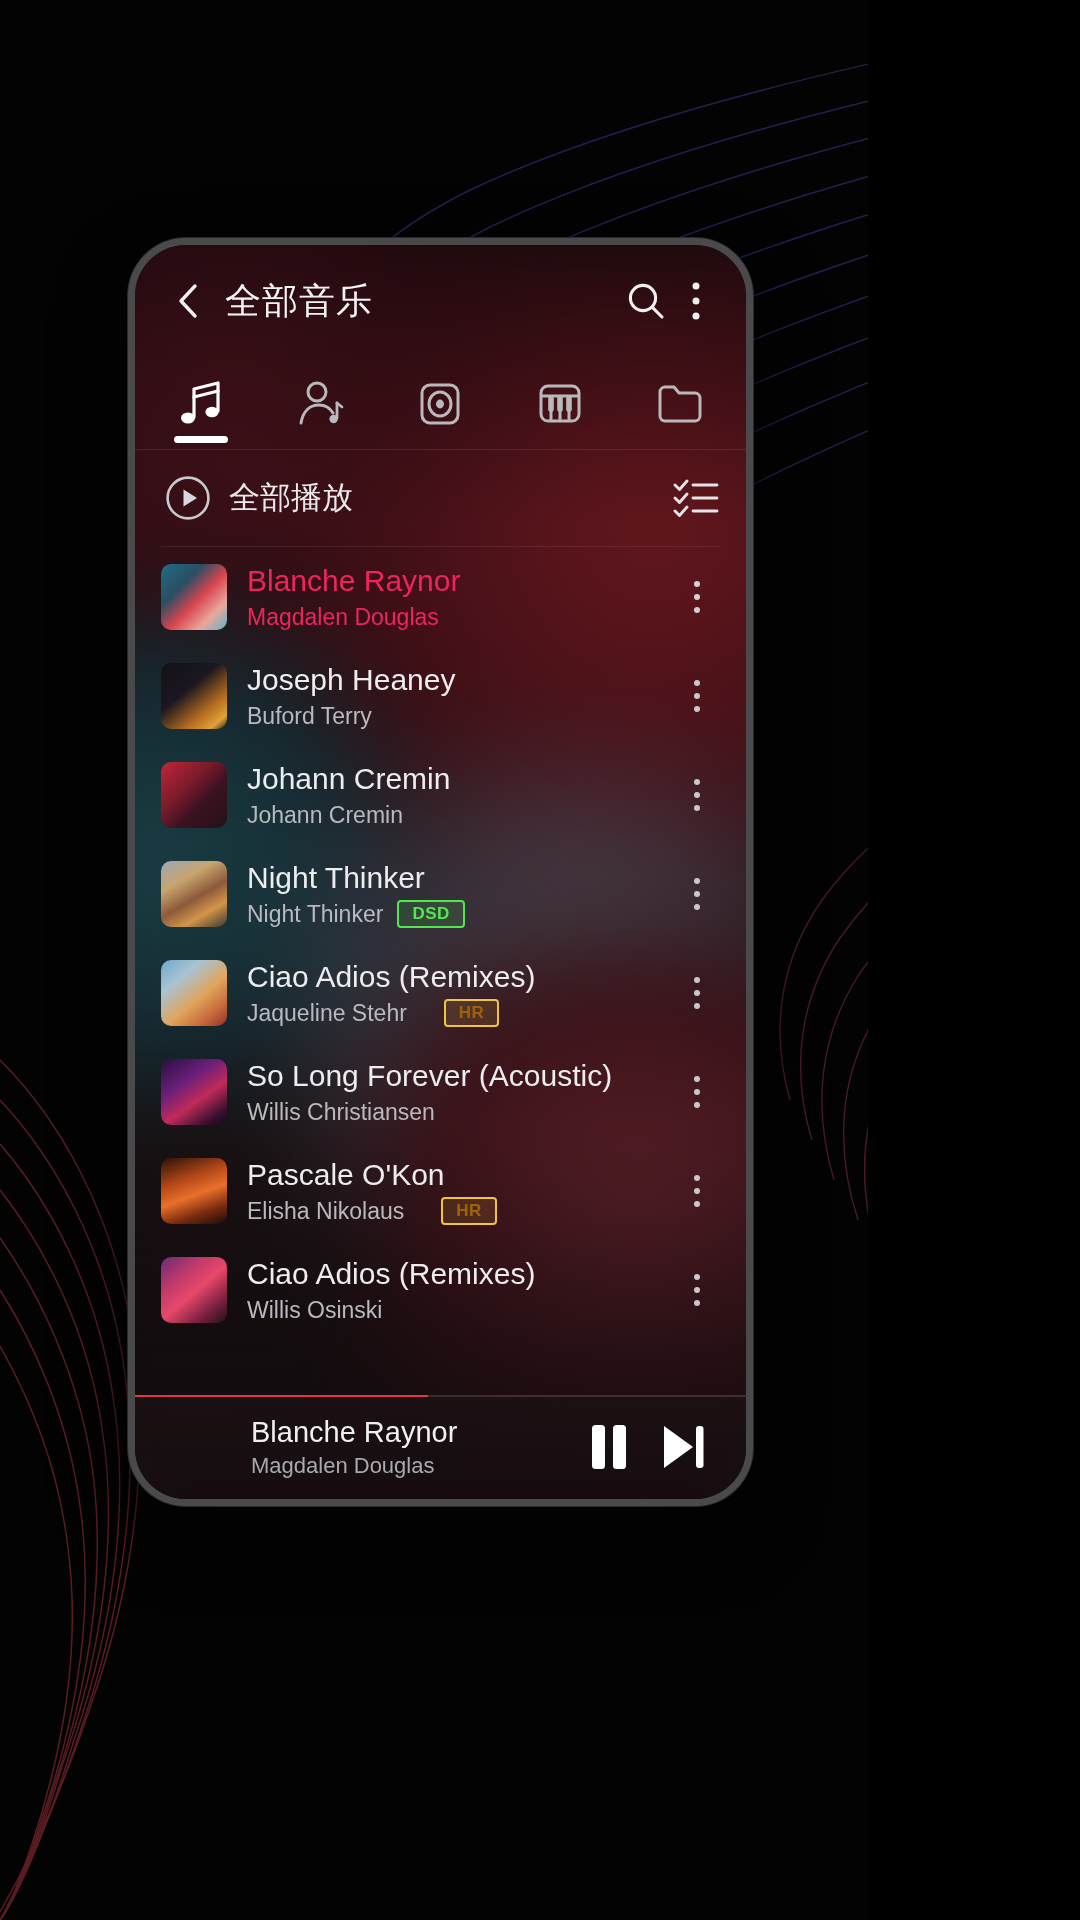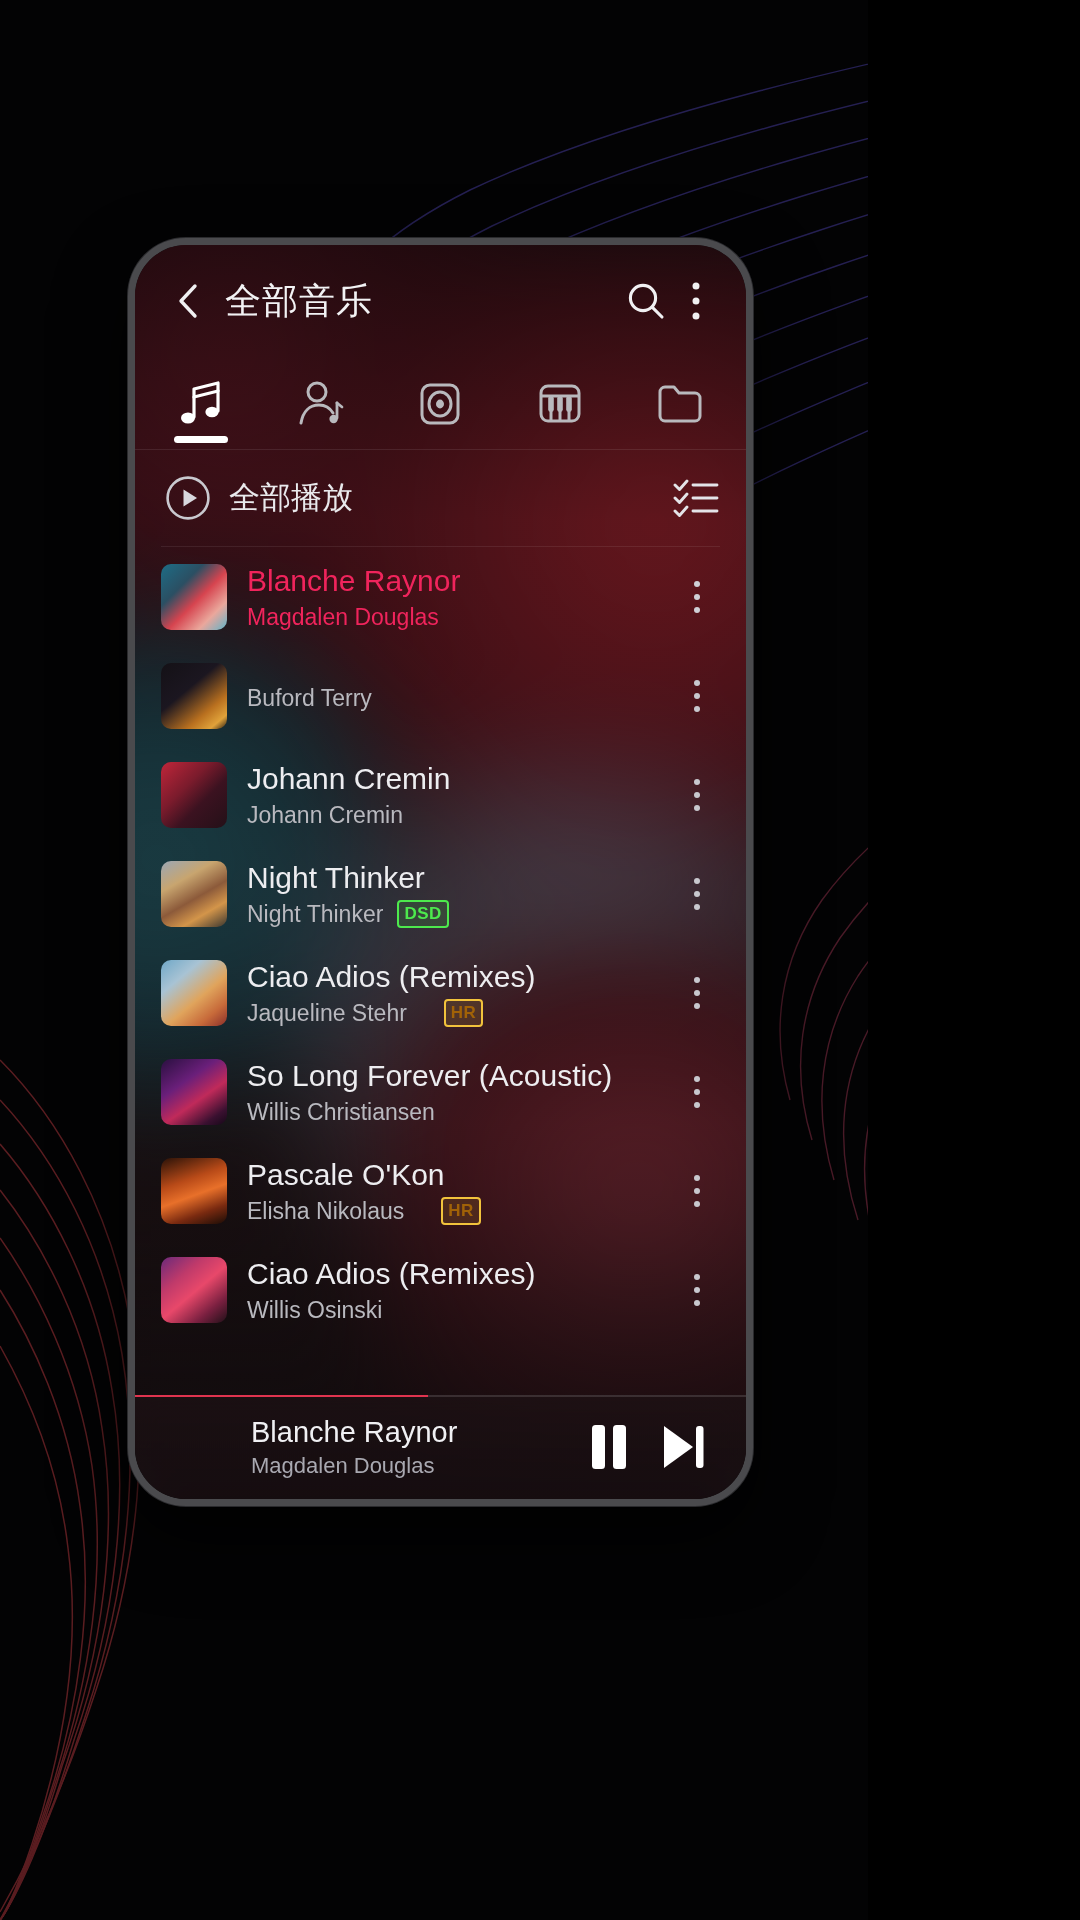--- a/index.html
+++ b/index.html
@@ -85,21 +85,21 @@
   .art { width: 66px; height: 66px; border-radius: 10px; flex: none; overflow:hidden; position:relative; }
   .art .g { position:absolute; inset:0; }
   .meta { flex:1; margin-left: 20px; min-width: 0; }
   .t1 { color: #ededf0; font-size: 30px; line-height: 36px; white-space:nowrap; overflow:hidden; text-overflow:ellipsis; }
   .t2line { display:flex; align-items:center; margin-top: 4px; }
   .t2 { color: #b9b9bf; font-size: 23px; line-height: 28px; white-space:nowrap; overflow:hidden; text-overflow:ellipsis; }
   .row.playing .t1, .row.playing .t2 { color: #f0245c; }
   .badge {
     margin-left: 14px; flex:none;
     font-size: 17px; font-weight: bold; line-height: 1;
-    padding: 3px 5px 4px; border-radius: 4px; letter-spacing: .5px;
+    padding: 3px 13px 4px; border-radius: 4px; letter-spacing: .5px;
   }
   .badge.DSD { color:#4dea4d; border:2px solid #4dea4d; background: rgba(77,234,77,.13); }
   .badge.HR  { color:#a16207; border:2px solid #f2c33c; background: rgba(242,195,60,.13); margin-left: 37px; }
   .badge.SQ  { color:#e95fe9; border:2px solid #e95fe9; background: rgba(233,95,233,.13); }
   .rowmenu { width: 46px; height: 72px; display:flex; align-items:center; justify-content:center; flex:none; cursor:pointer; }
 
   
   .mini {
     position:absolute; left:0; right:0; bottom:0; z-index: 8;
     height: 104px; display:flex; align-items:center; padding: 0 26px 0 22px;
@@ -273,20 +273,21 @@
                 <circle cx="4" cy="17" r="3" fill="#d0d0d6"></circle>
                 <circle cx="4" cy="30" r="3" fill="#d0d0d6"></circle>
               </svg>
             </div>
           </div>
           <div class="row">
             <div class="art">
               <div class="g" style="background: linear-gradient(140deg, rgb(20, 17, 22) 0%, rgb(27, 22, 32) 40%, rgb(185, 112, 31) 72%, rgb(224, 162, 58) 88%, rgb(42, 29, 18) 100%);"></div>
             </div>
             <div class="meta">
+              <div class="t1">Joseph Heaney</div>
               <div class="t2line">
                 <div class="t2">Buford Terry</div>
               </div>
             </div>
             <div class="rowmenu">
               <svg width="8" height="34" viewBox="0 0 8 34" fill="none">
                 <circle cx="4" cy="4" r="3" fill="#c8c8ce"></circle>
                 <circle cx="4" cy="17" r="3" fill="#c8c8ce"></circle>
                 <circle cx="4" cy="30" r="3" fill="#c8c8ce"></circle>
               </svg>

